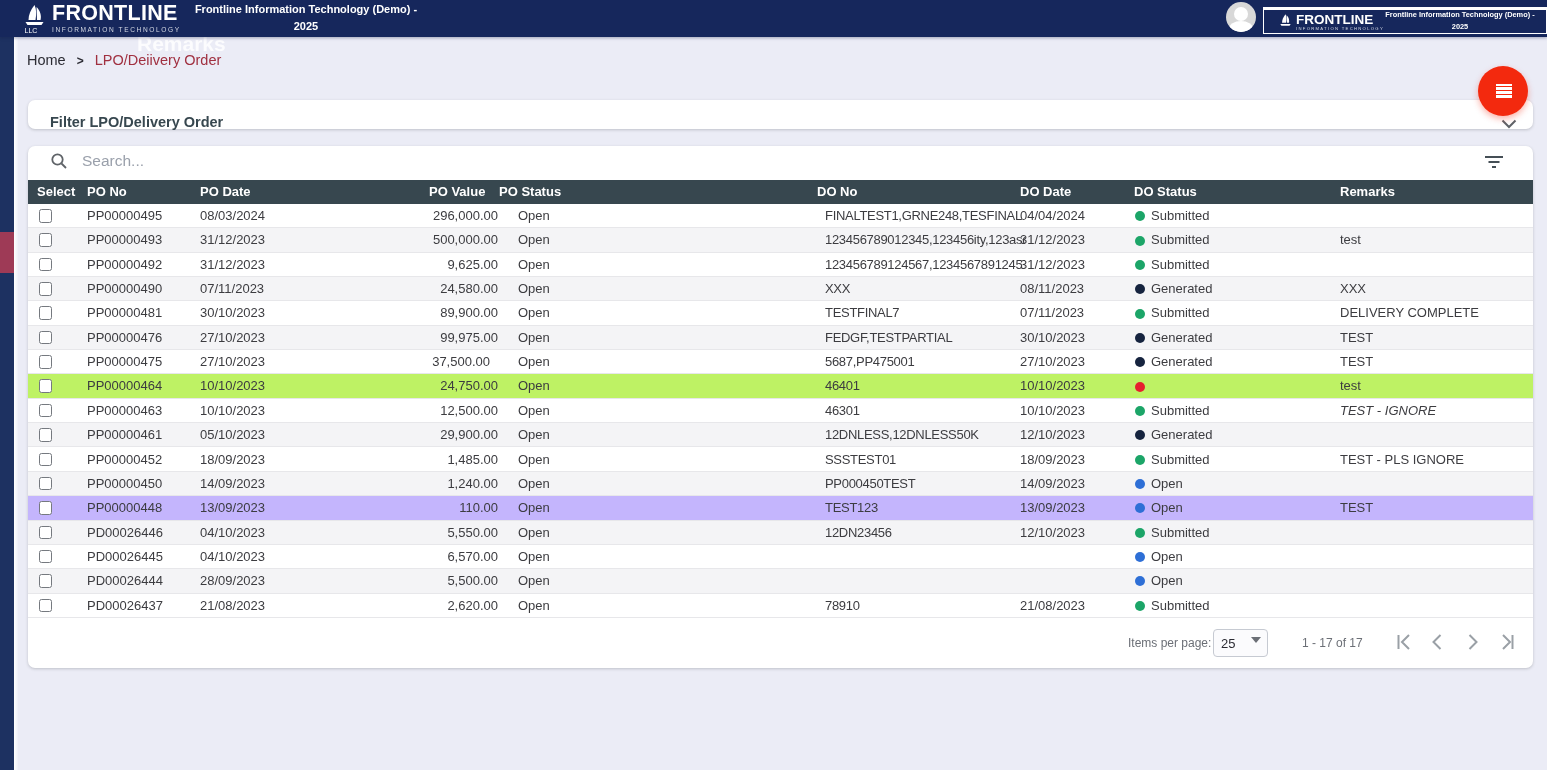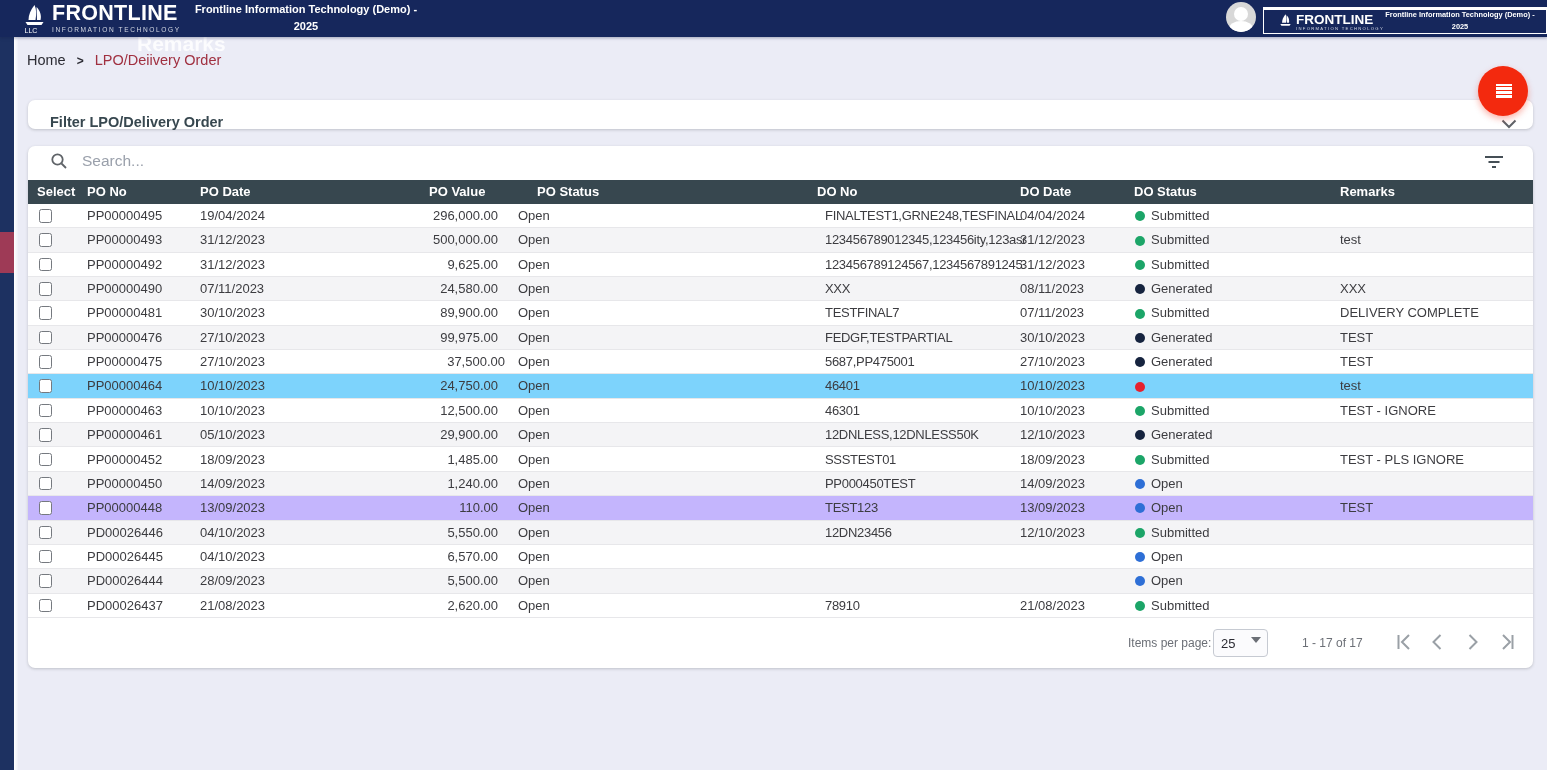--- a/index.html
+++ b/index.html
@@ -132,30 +132,30 @@
   <div class="flt">
     <i style="top:0; width:18px;"></i>
     <i style="top:5px; width:11px;"></i>
     <i style="top:10px; width:4px;"></i>
   </div>
   <div id="thead">
     <span style="left:9px;">Select</span>
     <span style="left:59px;">PO No</span>
     <span style="left:172px;">PO Date</span>
     <span style="left:401px;">PO Value</span>
-    <span style="left:509px;">PO Status</span>
+    <span style="left:471px;">PO Status</span>
     <span style="left:789px;">DO No</span>
     <span style="left:992px;">DO Date</span>
     <span style="left:1106px;">DO Status</span>
     <span style="left:1312px;">Remarks</span>
   </div>
 <div class="row" style="top:58.00px;background:#ffffff;">
 <span class="cb"></span>
 <span class="c" style="left:59px;">PP00000495</span>
-<span class="c" style="left:172px;">19/04/2024</span>
+<span class="c" style="left:172px;">08/03/2024</span>
 <span class="c num" style="left:300px;width:170px;">296,000.00</span>
 <span class="c" style="left:490px;">Open</span>
 <span class="c clipdo">FINALTEST1,GRNE248,TESFINAL</span>
 <span class="c" style="left:992px;">04/04/2024</span>
 <span class="dot" style="background:#1ca568;"></span>
 <span class="c" style="left:1123px;">Submitted</span>
 <span class="c" style="left:1312px;"></span>
 </div>
 <div class="row" style="top:82.35px;background:#f4f4f6;">
 <span class="cb"></span>
@@ -214,29 +214,29 @@
 <span class="c clipdo">FEDGF,TESTPARTIAL</span>
 <span class="c" style="left:992px;">30/10/2023</span>
 <span class="dot" style="background:#16243f;"></span>
 <span class="c" style="left:1123px;">Generated</span>
 <span class="c" style="left:1312px;">TEST</span>
 </div>
 <div class="row" style="top:204.10px;background:#ffffff;">
 <span class="cb"></span>
 <span class="c" style="left:59px;">PP00000475</span>
 <span class="c" style="left:172px;">27/10/2023</span>
-<span class="c num" style="left:307px;width:170px;">37,500.00</span>
+<span class="c num" style="left:292px;width:170px;">37,500.00</span>
 <span class="c" style="left:490px;">Open</span>
 <span class="c clipdo">5687,PP475001</span>
 <span class="c" style="left:992px;">27/10/2023</span>
 <span class="dot" style="background:#16243f;"></span>
 <span class="c" style="left:1123px;">Generated</span>
 <span class="c" style="left:1312px;">TEST</span>
 </div>
-<div class="row" style="top:228.45px;background:#7dd3fc;">
+<div class="row" style="top:228.45px;background:#bef264;">
 <span class="cb"></span>
 <span class="c" style="left:59px;">PP00000464</span>
 <span class="c" style="left:172px;">10/10/2023</span>
 <span class="c num" style="left:300px;width:170px;text-align:right;">24,750.00</span>
 <span class="c" style="left:490px;">Open</span>
 <span class="c clipdo">46401</span>
 <span class="c" style="left:992px;">10/10/2023</span>
 <span class="dot" style="background:#e6212e;"></span>
 <span class="c" style="left:1190px;margin-top:32px;">Rejected</span>
 <span class="c" style="left:1312px;">test</span>
@@ -244,21 +244,21 @@
 <div class="row" style="top:252.80px;background:#ffffff;">
 <span class="cb"></span>
 <span class="c" style="left:59px;">PP00000463</span>
 <span class="c" style="left:172px;">10/10/2023</span>
 <span class="c num" style="left:300px;width:170px;">12,500.00</span>
 <span class="c" style="left:490px;">Open</span>
 <span class="c clipdo">46301</span>
 <span class="c" style="left:992px;">10/10/2023</span>
 <span class="dot" style="background:#1ca568;"></span>
 <span class="c" style="left:1123px;">Submitted</span>
-<span class="c" style="left:1312px;">TEST - IGNORE</span>
+<span class="c" style="left:1312px;font-style:italic;">TEST - IGNORE</span>
 </div>
 <div class="row" style="top:277.15px;background:#f4f4f6;">
 <span class="cb"></span>
 <span class="c" style="left:59px;">PP00000461</span>
 <span class="c" style="left:172px;">05/10/2023</span>
 <span class="c num" style="left:300px;width:170px;">29,900.00</span>
 <span class="c" style="left:490px;">Open</span>
 <span class="c clipdo">12DNLESS,12DNLESS50K</span>
 <span class="c" style="left:992px;">12/10/2023</span>
 <span class="dot" style="background:#16243f;"></span>

